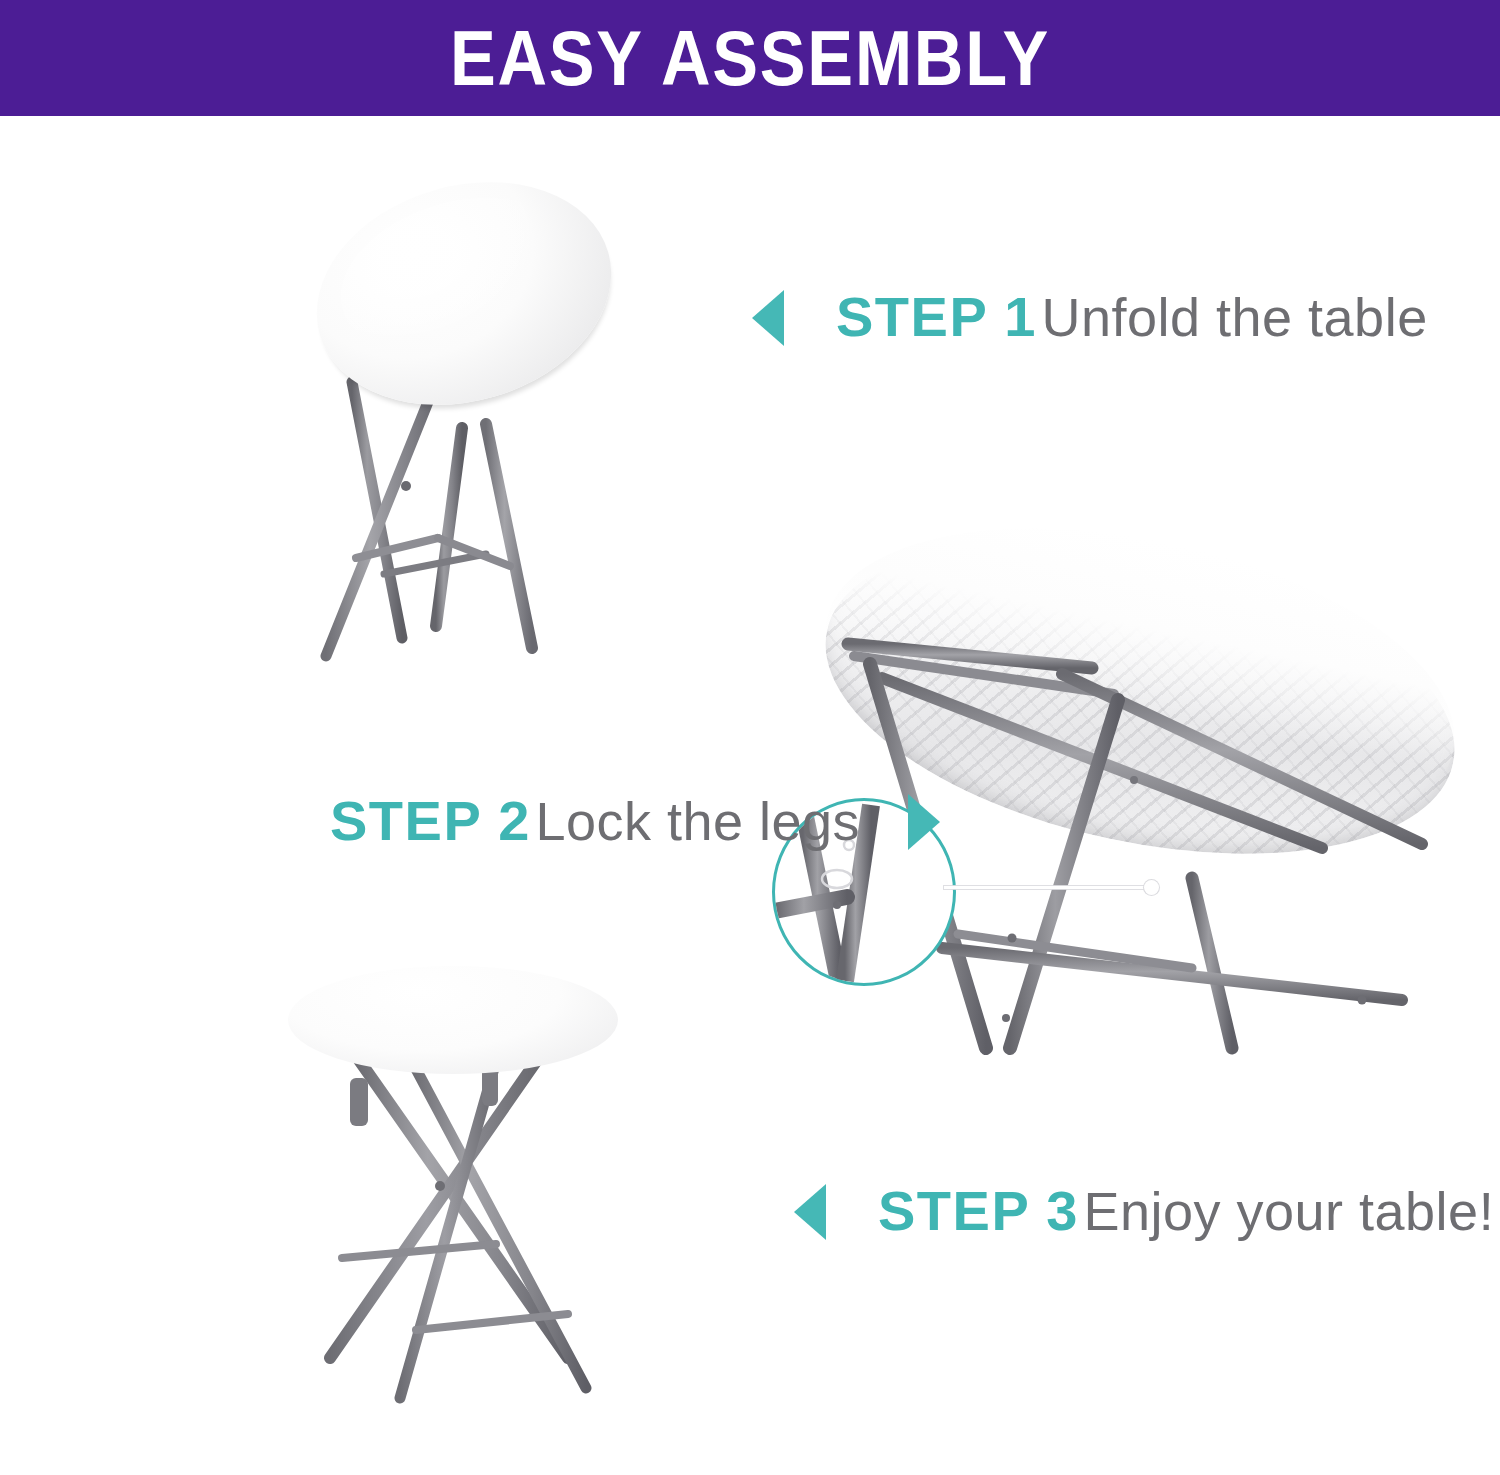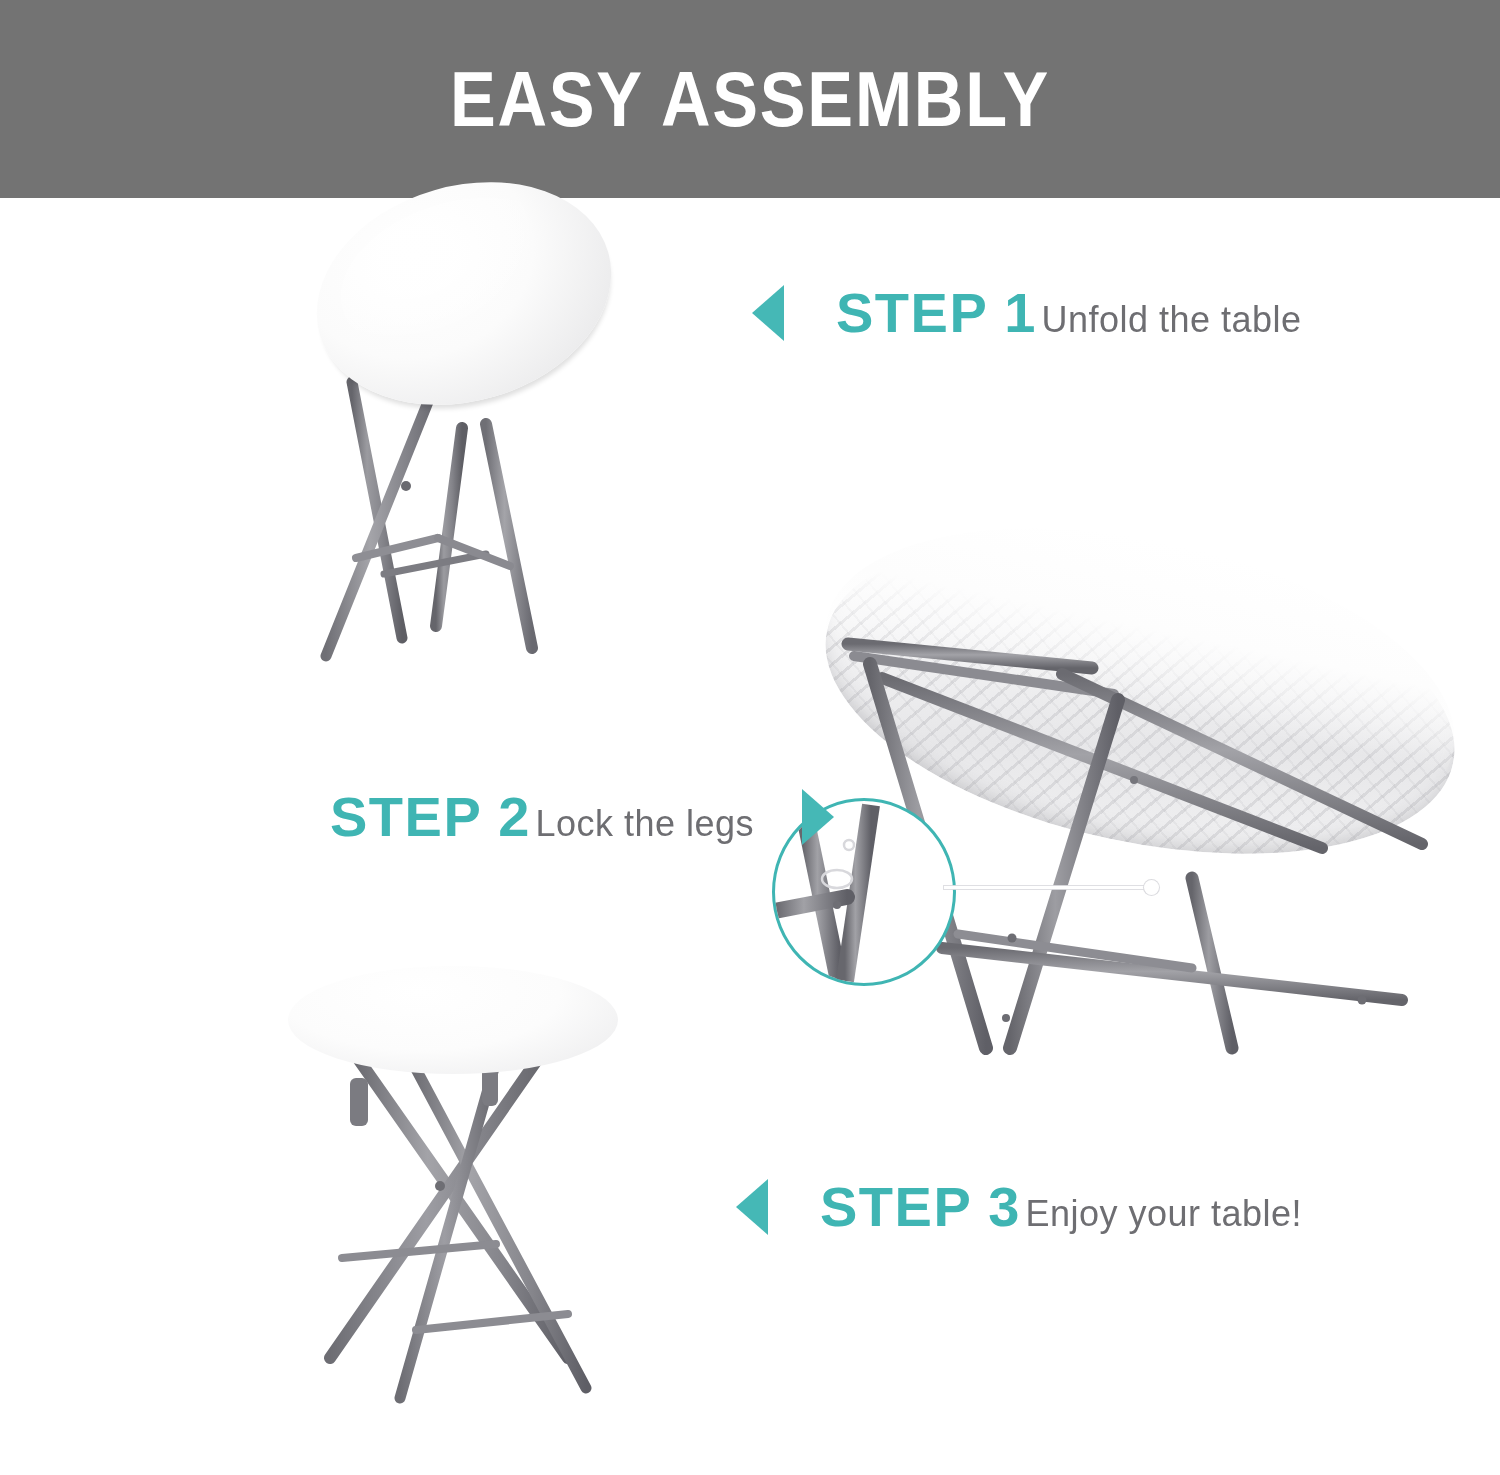--- a/index.html
+++ b/index.html
@@ -17,22 +17,22 @@
     height: 1475px;
     background: #ffffff;
     overflow: hidden;
   }
 
   
   #header-banner {
     position: absolute;
     left: 0; top: 0;
     width: 1500px;
-    height: 198px;
-    background: #737373;
+    height: 116px;
+    background: #4c1d95;
     display: flex;
     align-items: center;
     justify-content: center;
   }
   #header-title {
     color: #ffffff;
     font-family: "Liberation Sans Narrow", "Liberation Sans", sans-serif;
     font-size: 78px;
     font-weight: 700;
     letter-spacing: 2px;
@@ -51,21 +51,21 @@
   .step-heading {
     color: #3fb5b3;
     font-size: 56px;
     font-weight: 700;
     letter-spacing: 1.5px;
     line-height: 1.05;
     white-space: nowrap;
   }
   .step-caption {
     color: #6e6e72;
-    font-size: 36px;
+    font-size: 54px;
     font-weight: 300;
     letter-spacing: 0.5px;
     line-height: 1.25;
     white-space: nowrap;
   }
   .tri {
     width: 0; height: 0;
     flex: none;
   }
   .tri-left {
@@ -77,21 +77,21 @@
   .tri-right {
     border-top: 28px solid transparent;
     border-bottom: 28px solid transparent;
     border-left: 32px solid #45b8b6;
     margin-left: 42px;
   }
 
   #step1-block { left: 752px; top: 284px; }
   #step2-block { left: 330px; top: 788px; gap: 6px; }
   #step2-block .step-text { text-align: right; }
-  #step3-block { left: 736px; top: 1178px; text-align: center; }
+  #step3-block { left: 794px; top: 1178px; text-align: center; }
 
   
   #art-step1 { position: absolute; left: 286px; top: 186px; width: 360px; height: 480px; }
   #art1-top {
     position: absolute;
     left: 28px; top: 0px;
     width: 300px; height: 215px;
     background: radial-gradient(ellipse at 38% 28%, #ffffff 0%, #fbfbfb 45%, #ececed 78%, #dedee0 100%);
     border-radius: 50%;
     transform: rotate(-16deg);

